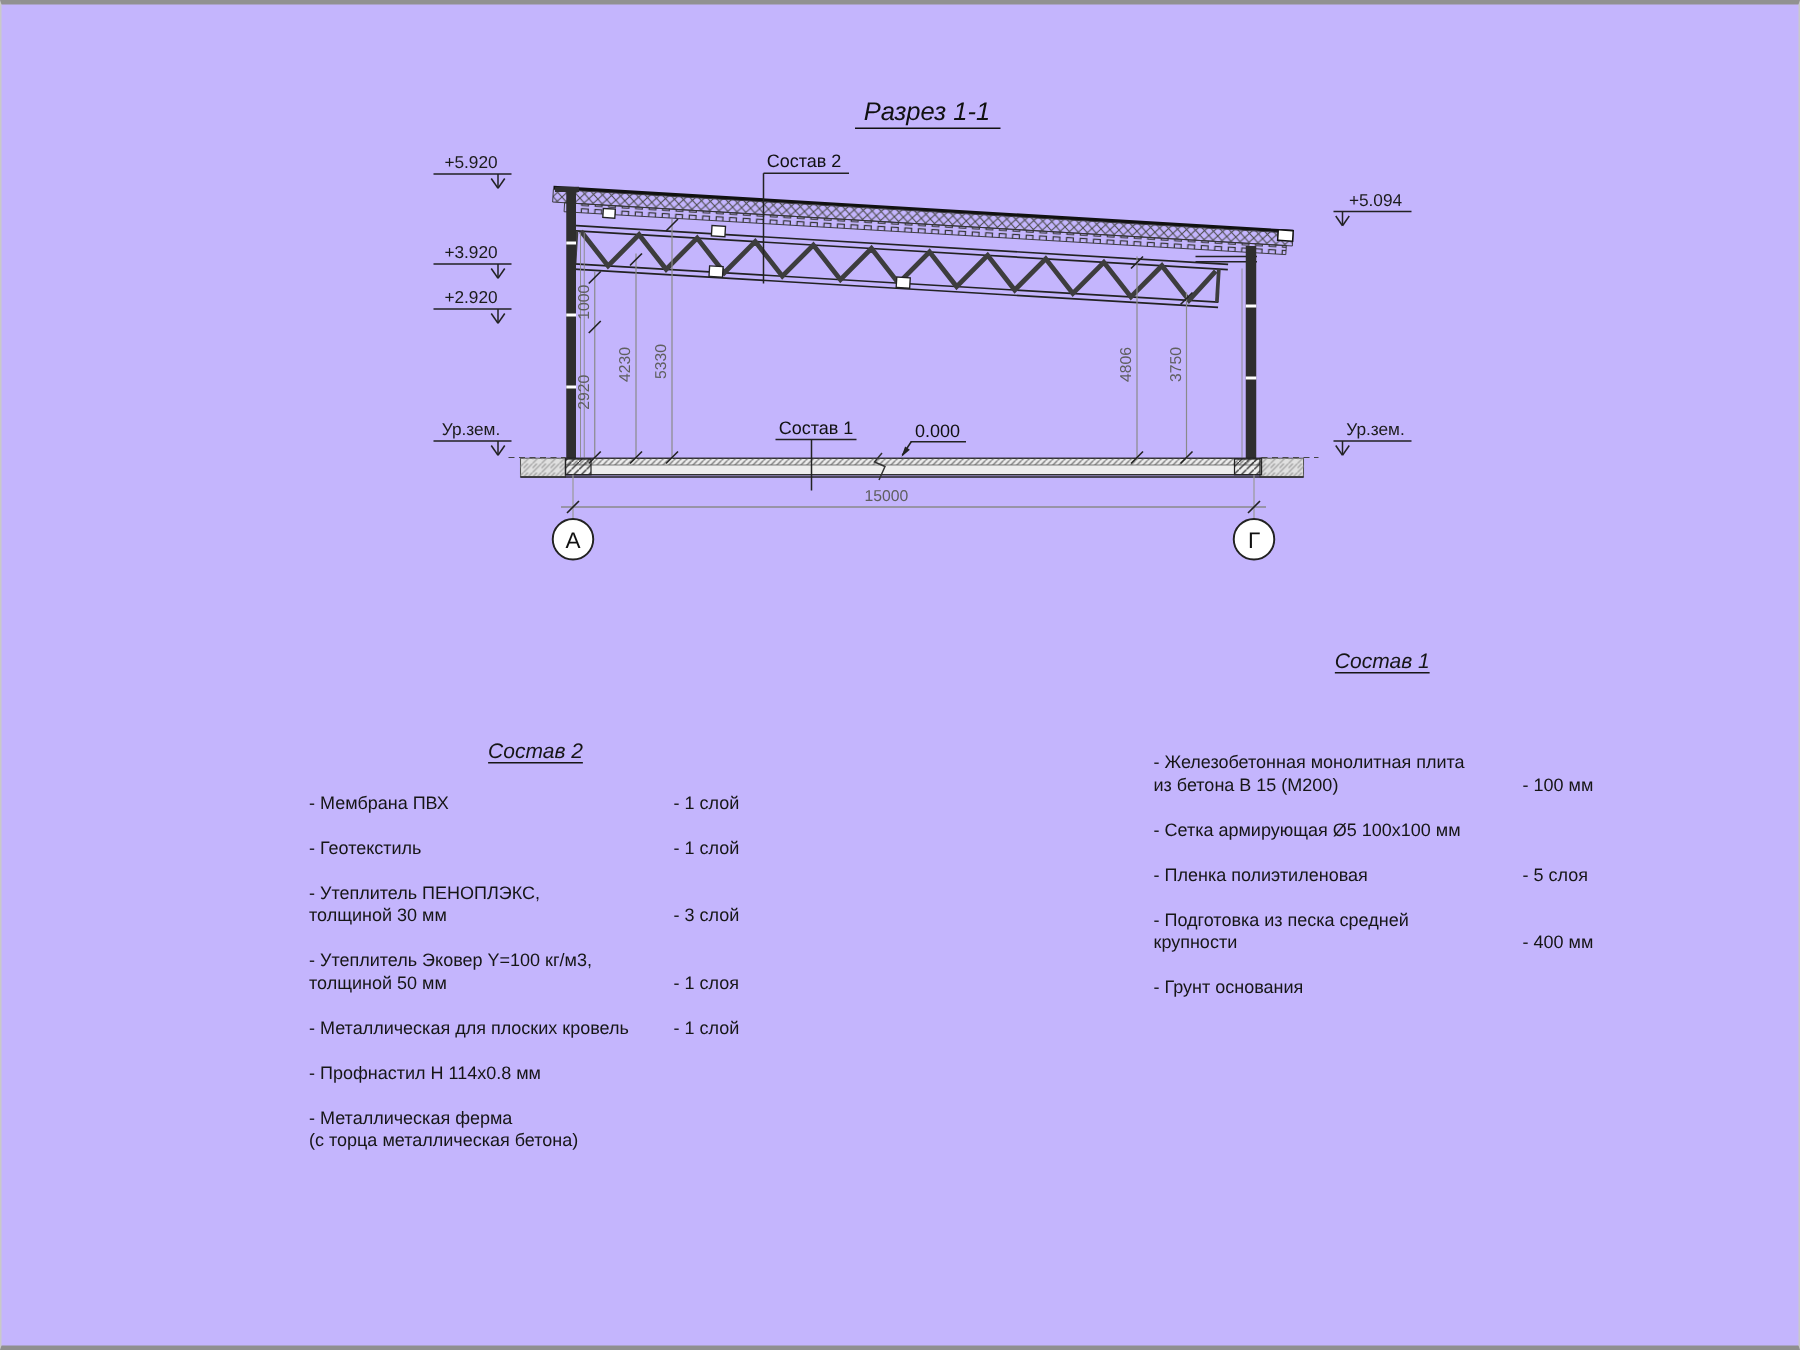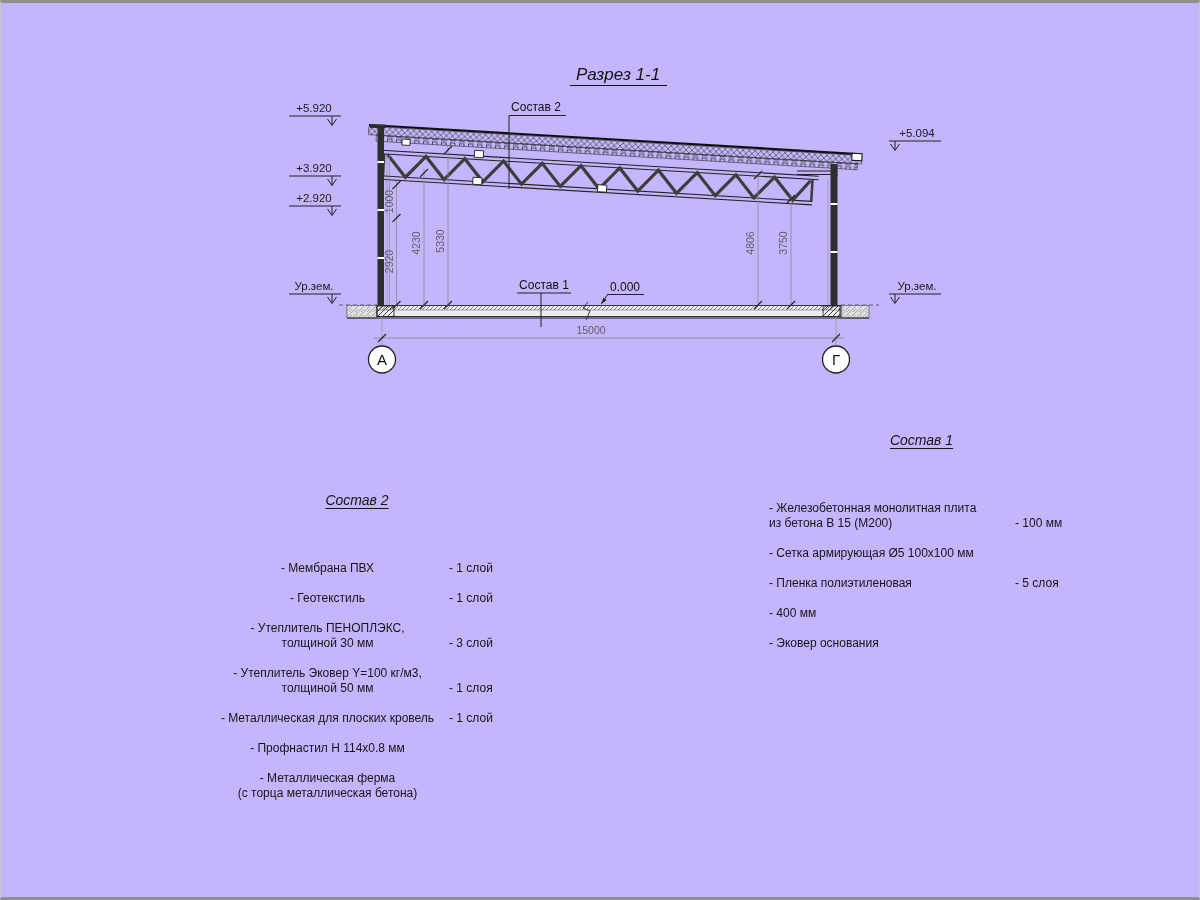--- a/index.html
+++ b/index.html
@@ -14,21 +14,21 @@
   .t-title{font-size:17px;font-style:italic;fill:#111;}
   .t-elev{font-size:11.5px;fill:#1b1b1b;}
   .t-lbl{font-size:12px;fill:#111;}
   .t-dim{font-size:10.5px;fill:#5f5f5f;}
   .t-axis{font-size:15px;fill:#111;}
   .comp{position:absolute;font-size:12px;line-height:15px;color:#161616;}
   .comp2{left:205px;top:490px;width:302px;}
   .comp1{left:768px;top:430px;width:305px;}
   .comp-title-wrap{text-align:center;}
   .comp-title{font-style:italic;font-size:14px;text-decoration:underline;text-underline-offset:3px;}
-  .comp2 .comp-rows{margin-top:52px;text-align:center;}
+  .comp2 .comp-rows{margin-top:19px;}
   .comp1 .comp-rows{margin-top:52px;}
   .comp-row{display:flex;align-items:flex-end;margin-bottom:15px;}
   .comp-name{width:243px;white-space:pre-line;}
   .comp1 .comp-name{width:246px;}
   .comp-val{white-space:nowrap;}
 </style>
 </head>
 <body>
 
 <div class="page">
@@ -289,22 +289,24 @@
       </div>
       <div class="comp-row">
         <div class="comp-name">- Сетка армирующая Ø5 100х100 мм</div>
         <div class="comp-val"></div>
       </div>
       <div class="comp-row">
         <div class="comp-name">- Пленка полиэтиленовая</div>
         <div class="comp-val">-  5 слоя</div>
       </div>
       <div class="comp-row">
+        <div class="comp-name">- Подготовка из песка средней
+крупности</div>
         <div class="comp-val">- 400 мм</div>
       </div>
       <div class="comp-row">
-        <div class="comp-name">- Эковер основания</div>
+        <div class="comp-name">- Грунт основания</div>
         <div class="comp-val"></div>
       </div>
     </div>
   </div>
 
 </div>
 
 </body></html>

